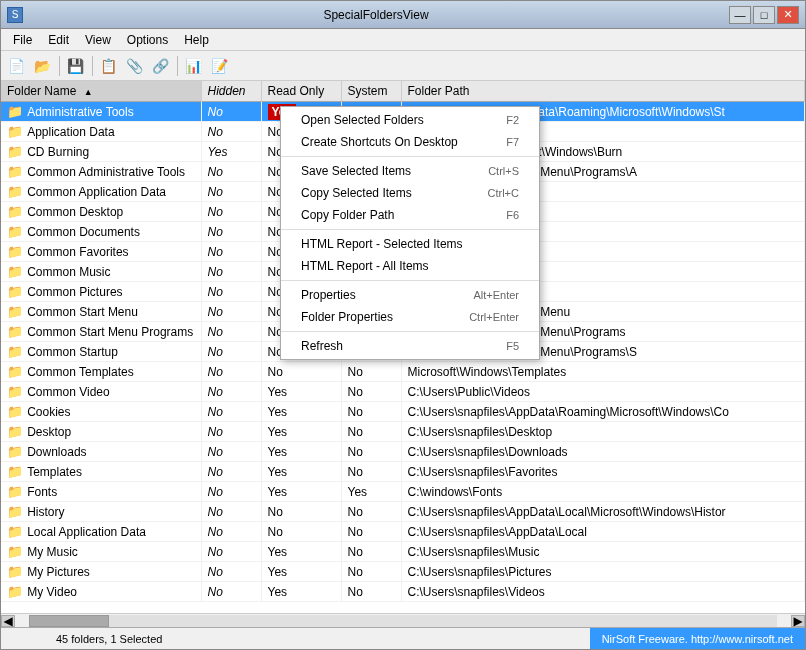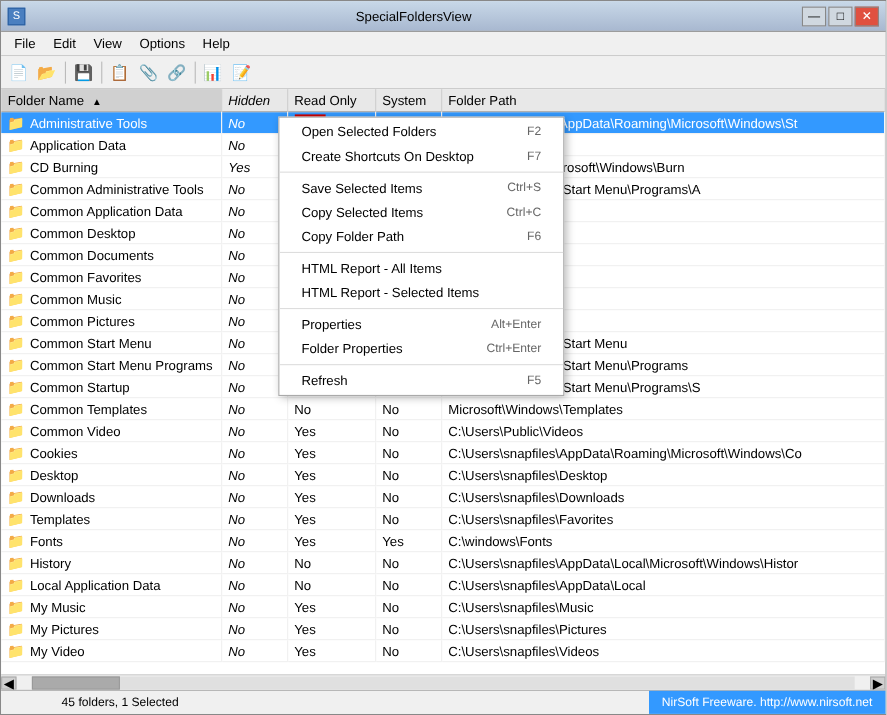--- a/index.html
+++ b/index.html
@@ -230,21 +230,21 @@
       height: 100%;
       display: flex;
       align-items: center;
       font-size: 11px;
     }
 
     
     .context-menu {
       position: absolute;
       top: 25px;
-      left: 252px;
+      left: 279px;
       background: white;
       border: 1px solid #aaa;
       box-shadow: 2px 2px 8px rgba(0,0,0,0.3);
       z-index: 1000;
       width: 260px;
       padding: 2px 0;
     }
 
     .ctx-item {
       padding: 4px 20px 4px 20px;
@@ -557,24 +557,24 @@
         <div class="ctx-item">
           <span>Copy Selected Items</span>
           <span class="shortcut">Ctrl+C</span>
         </div>
         <div class="ctx-item">
           <span>Copy Folder Path</span>
           <span class="shortcut">F6</span>
         </div>
         <div class="ctx-sep"></div>
         <div class="ctx-item">
+          <span>HTML Report - Selected Items</span>
+        </div>
+        <div class="ctx-item">
           <span>HTML Report - All Items</span>
-        </div>
-        <div class="ctx-item">
-          <span>HTML Report - Selected Items</span>
         </div>
         <div class="ctx-sep"></div>
         <div class="ctx-item">
           <span>Properties</span>
           <span class="shortcut">Alt+Enter</span>
         </div>
         <div class="ctx-item">
           <span>Folder Properties</span>
           <span class="shortcut">Ctrl+Enter</span>
         </div>

